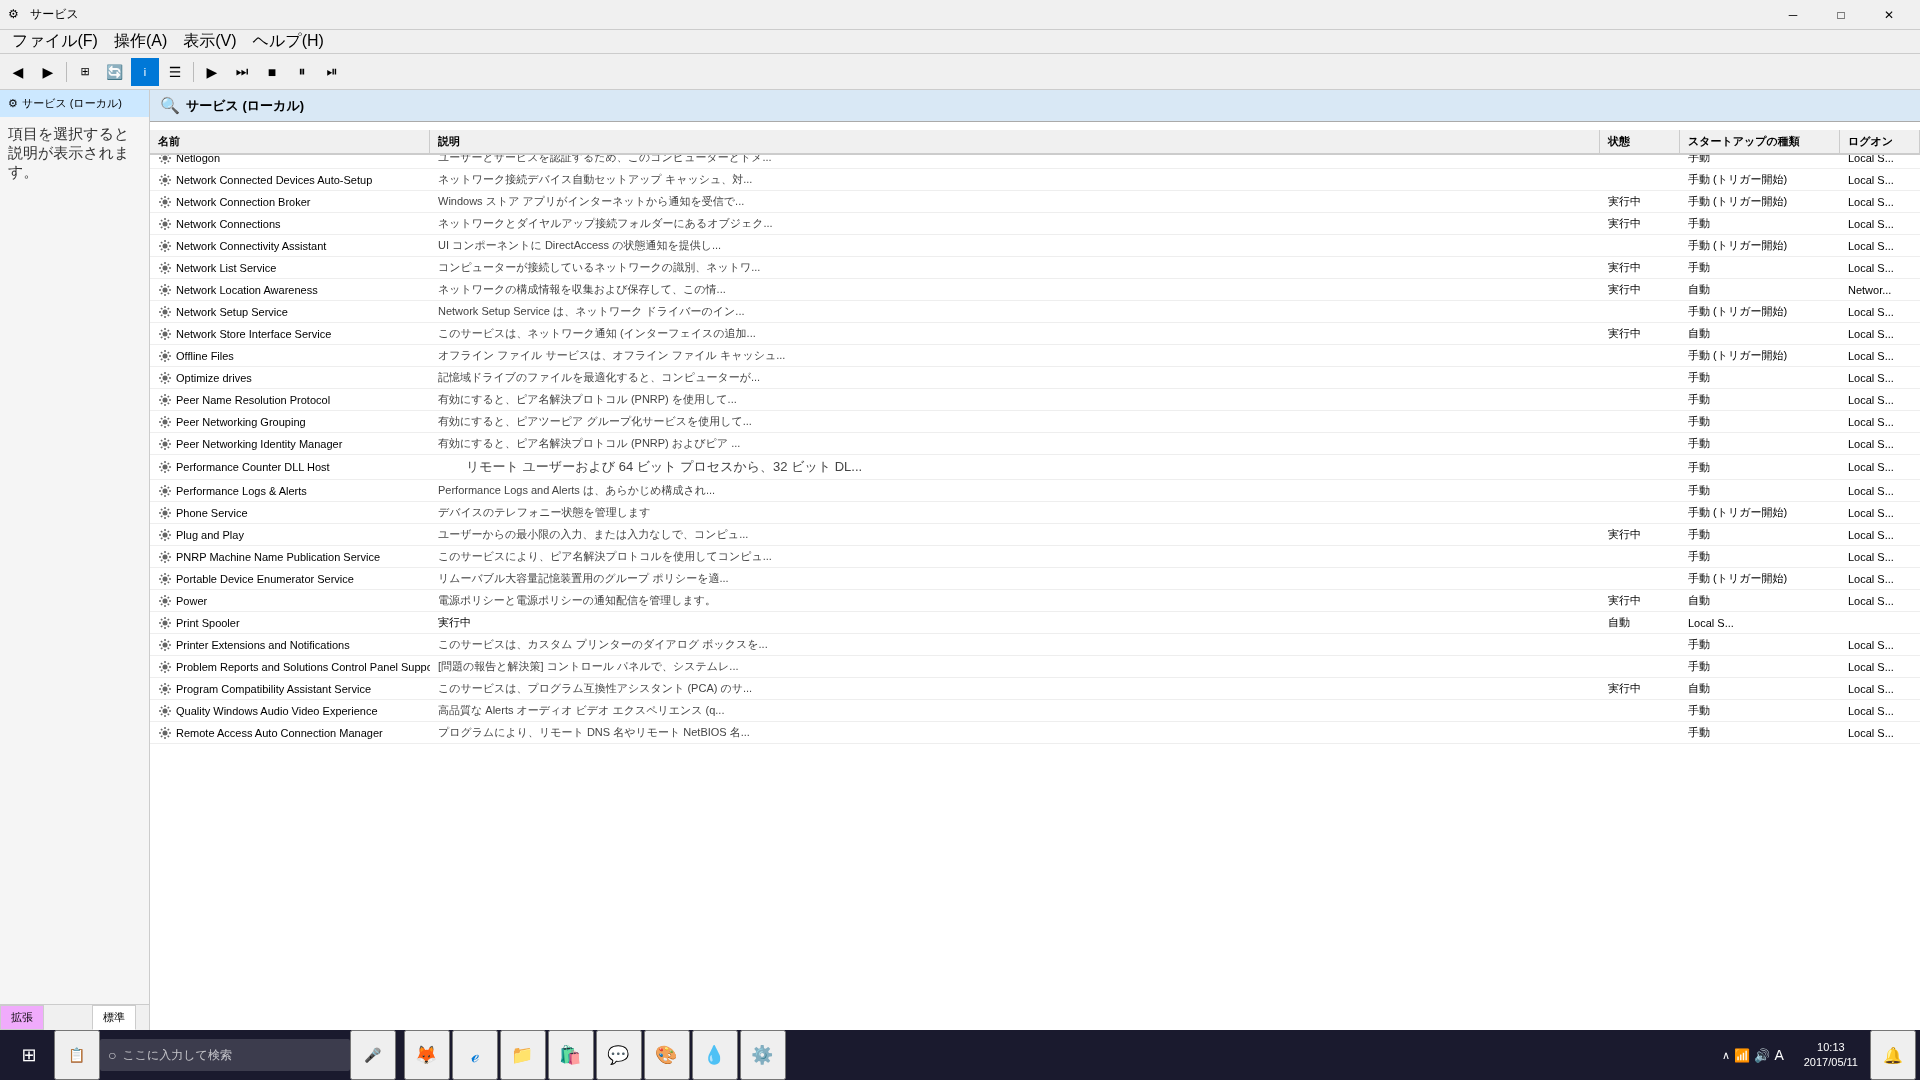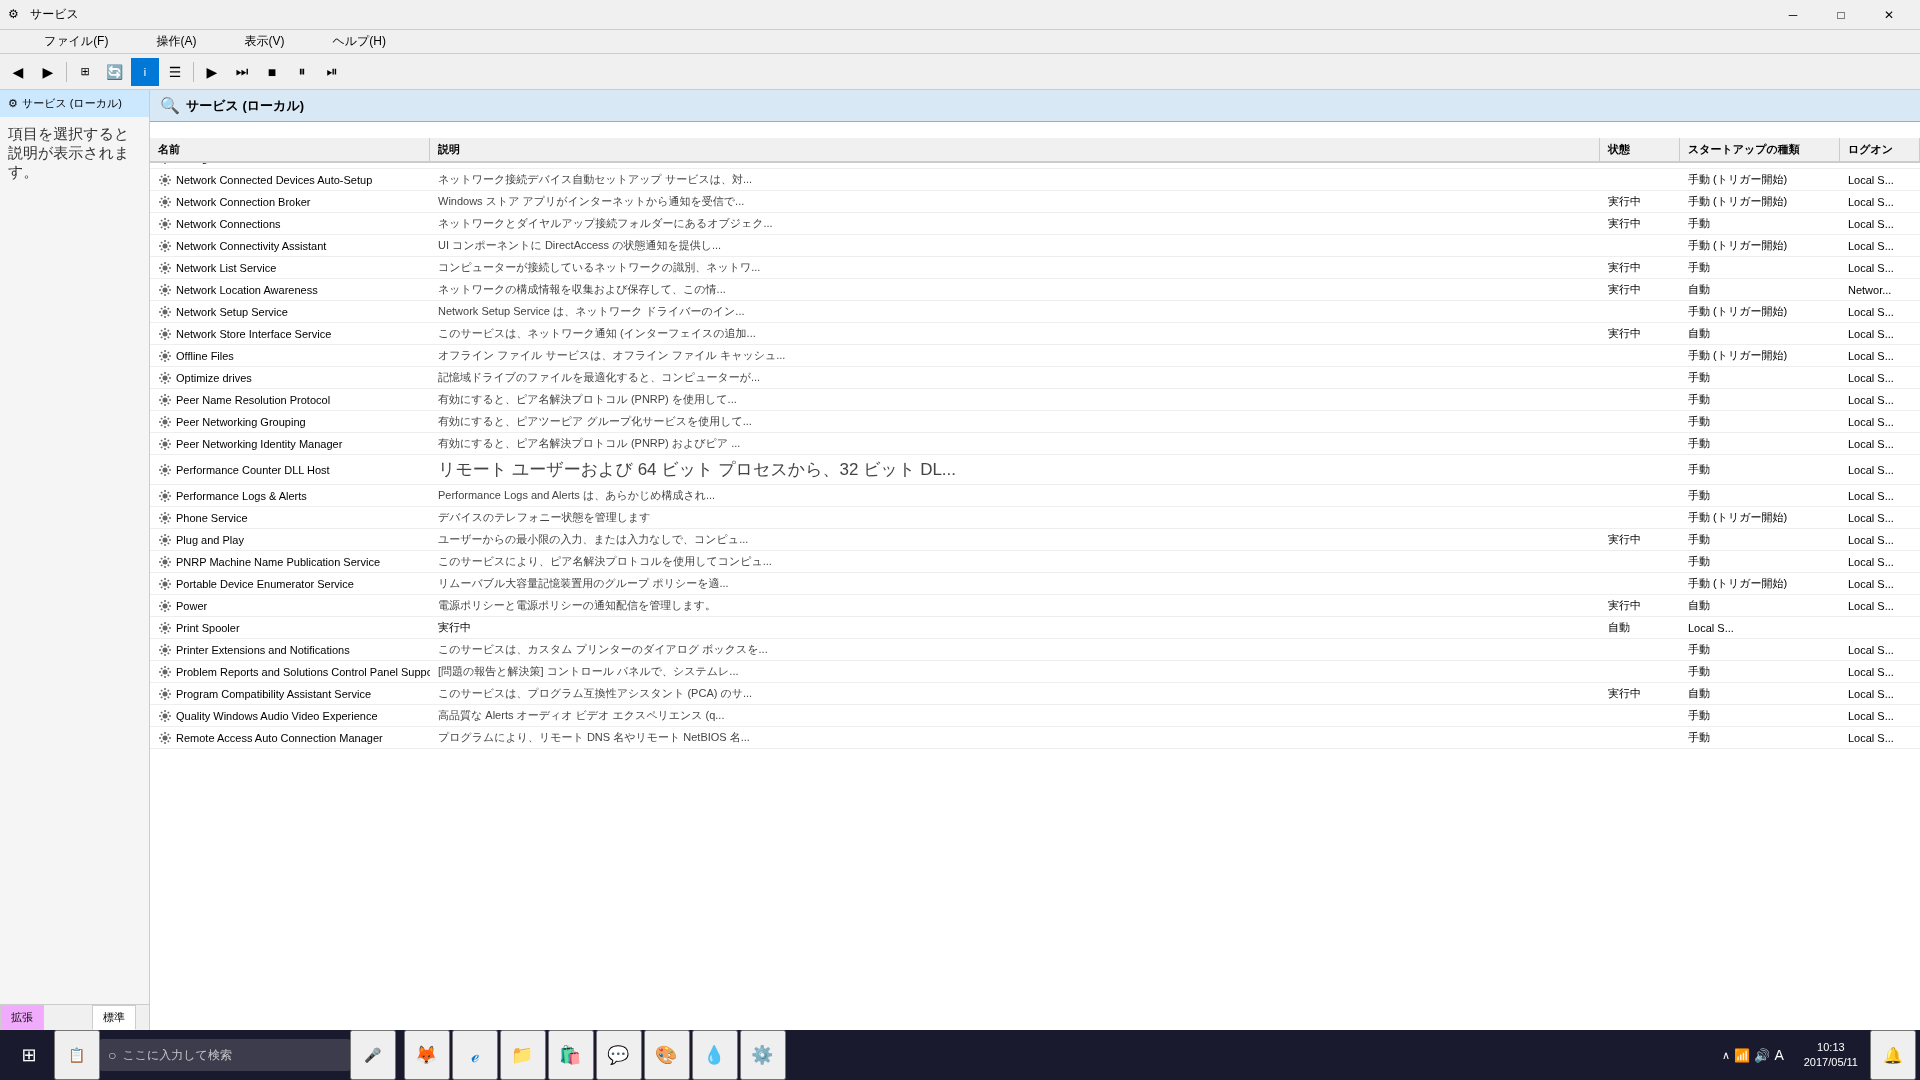--- a/index.html
+++ b/index.html
@@ -29,22 +29,21 @@
       background: #f0f0f0;
       height: 24px;
       display: flex;
       align-items: center;
       padding: 0 4px;
       border-bottom: 1px solid #ccc;
     }
     .menu-item {
       padding: 2px 8px;
       cursor: pointer;
-      font-size: 12px;
-      margin-left: 32px;
+      font-size: 16px;
     }
 
     
     .toolbar {
       background: #f0f0f0;
       height: 36px;
       display: flex;
       align-items: center;
       padding: 0 4px;
       border-bottom: 1px solid #ccc;
@@ -131,21 +130,21 @@
       flex: 1;
       overflow-y: auto;
       overflow-x: hidden;
     }
     .table-header {
       display: grid;
       grid-template-columns: 280px 1fr 80px 160px 80px;
       background: #f0f0f0;
       border-bottom: 2px solid #ccc;
       position: sticky;
-      top: 16px;
+      top: 8px;
       z-index: 1;
     }
     .th {
       padding: 4px 8px;
       font-size: 11px;
       font-weight: bold;
       border-right: 1px solid #ccc;
       cursor: pointer;
       white-space: nowrap;
       overflow: hidden;
@@ -333,21 +332,21 @@
             <div class="table-row">
     <div class="td">
       <span class="service-icon">
         <svg width="14" height="14" viewBox="0 0 14 14" fill="none">
           <circle cx="7" cy="7" r="2.5" fill="#666"></circle>
           <path d="M7 1v2M7 11v2M1 7h2M11 7h2M2.93 2.93l1.41 1.41M9.66 9.66l1.41 1.41M2.93 11.07l1.41-1.41M9.66 4.34l1.41-1.41" stroke="#666" stroke-width="1.5"></path>
         </svg>
       </span>
       <span>Network Connected Devices Auto-Setup</span>
     </div>
-    <div class="td" style="font-size:11px; color:#444;">ネットワーク接続デバイス自動セットアップ サービスは、対...</div>
+    <div class="td" style="font-size:11px; color:#444;">ネットワーク接続デバイス自動セットアップ キャッシュ、対...</div>
     <div class="td"></div>
     <div class="td">手動 (トリガー開始)</div>
     <div class="td">Local S...</div>
   </div>
             <div class="table-row">
     <div class="td">
       <span class="service-icon">
         <svg width="14" height="14" viewBox="0 0 14 14" fill="none">
           <circle cx="7" cy="7" r="2.5" fill="#666"></circle>
           <path d="M7 1v2M7 11v2M1 7h2M11 7h2M2.93 2.93l1.41 1.41M9.66 9.66l1.41 1.41M2.93 11.07l1.41-1.41M9.66 4.34l1.41-1.41" stroke="#666" stroke-width="1.5"></path>
@@ -528,21 +527,21 @@
             <div class="table-row">
     <div class="td">
       <span class="service-icon">
         <svg width="14" height="14" viewBox="0 0 14 14" fill="none">
           <circle cx="7" cy="7" r="2.5" fill="#666"></circle>
           <path d="M7 1v2M7 11v2M1 7h2M11 7h2M2.93 2.93l1.41 1.41M9.66 9.66l1.41 1.41M2.93 11.07l1.41-1.41M9.66 4.34l1.41-1.41" stroke="#666" stroke-width="1.5"></path>
         </svg>
       </span>
       <span>Performance Counter DLL Host</span>
     </div>
-    <div class="td" style="font-size:17px; color:#444;">リモート ユーザーおよび 64 ビット プロセスから、32 ビット DL...</div>
+    <div class="td" style="font-size:13px; color:#444;margin-left:28px;">リモート ユーザーおよび 64 ビット プロセスから、32 ビット DL...</div>
     <div class="td"></div>
     <div class="td">手動</div>
     <div class="td">Local S...</div>
   </div>
             <div class="table-row">
     <div class="td">
       <span class="service-icon">
         <svg width="14" height="14" viewBox="0 0 14 14" fill="none">
           <circle cx="7" cy="7" r="2.5" fill="#666"></circle>
           <path d="M7 1v2M7 11v2M1 7h2M11 7h2M2.93 2.93l1.41 1.41M9.66 9.66l1.41 1.41M2.93 11.07l1.41-1.41M9.66 4.34l1.41-1.41" stroke="#666" stroke-width="1.5"></path>

